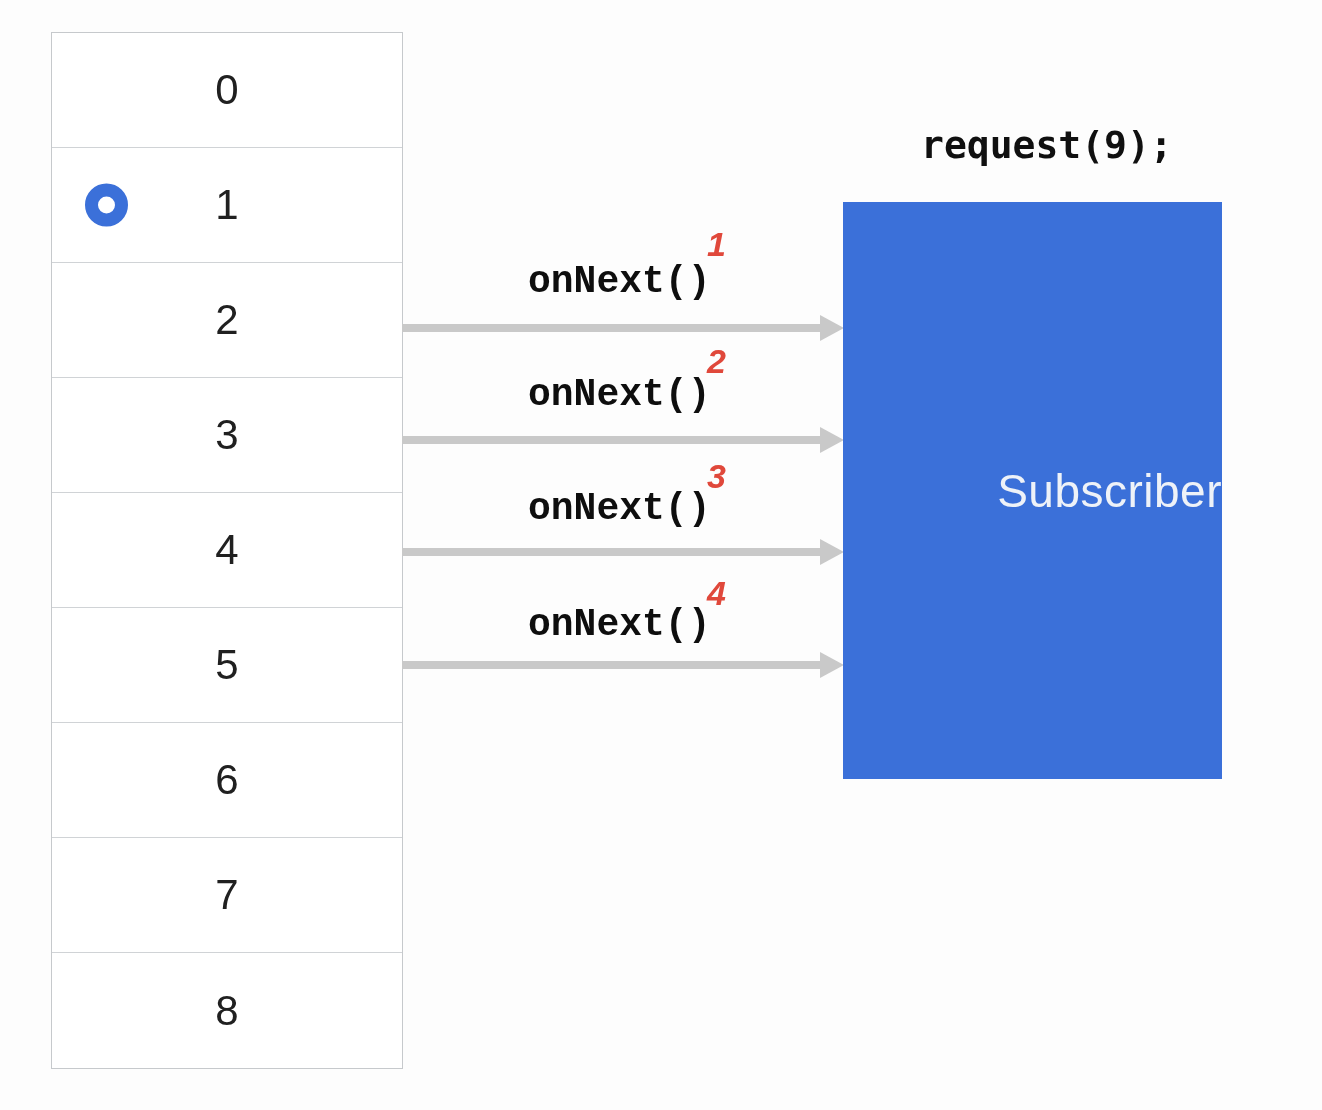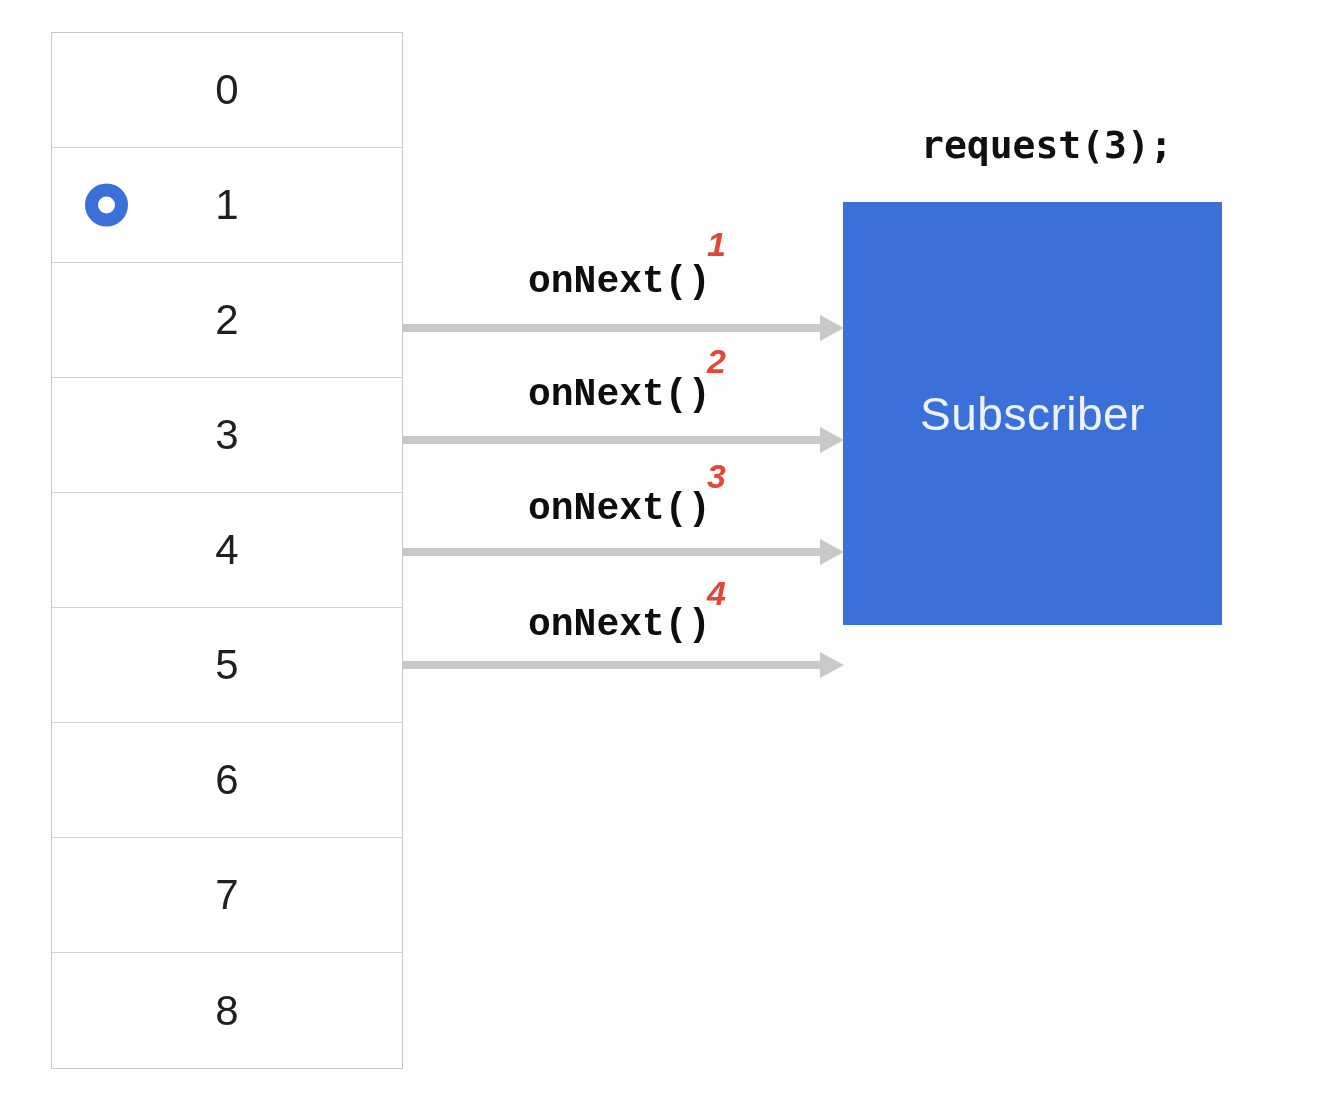--- a/index.html
+++ b/index.html
@@ -76,23 +76,23 @@
   
   .request-label {
     position:absolute; left:921px; top:122px;
     font-family:"DejaVu Sans Mono", "Liberation Mono", monospace;
     font-weight:bold;
     font-size:38px; line-height:46px;
     color:#101010; white-space:pre;
   }
   .subscriber-box {
     position:absolute; left:843px; top:202px;
-    width:379px; height:423px;
+    width:379px; height:577px;
     background:#3b70d9;
-    display:flex; align-items:center; justify-content:center;
+    display:flex; align-items:center; justify-content:flex-end;
   }
   .subscriber-label {
     font-size:46px; color:#eef2f8; letter-spacing:0.5px;
   }
 </style>
 </head>
 <body>
 
 <div class="canvas">
 
@@ -148,18 +148,18 @@
     <div class="arrow-head"></div>
   </div>
 
   <div class="onext-label l4">onNext()</div>
   <div class="seq-sup s4">4</div>
   <div class="arrow a4">
     <div class="arrow-shaft"></div>
     <div class="arrow-head"></div>
   </div>
 
-  <div class="request-label">request(3);</div>
+  <div class="request-label">request(9);</div>
   <div class="subscriber-box">
     <span class="subscriber-label">Subscriber</span>
   </div>
 
 </div>
 
 </body></html>

